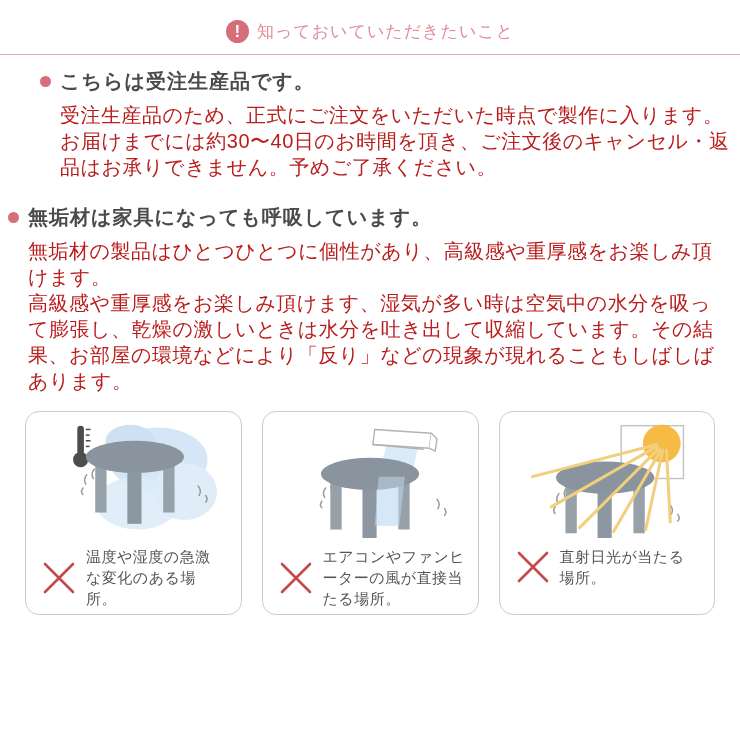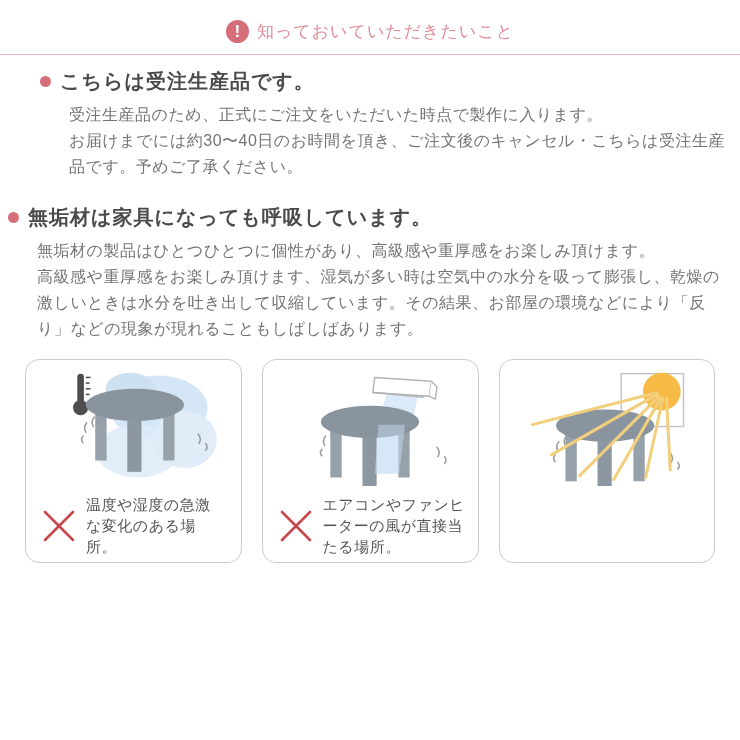--- a/index.html
+++ b/index.html
@@ -40,21 +40,21 @@
     display:flex; align-items:center; gap:9px;
     font-size:20px; font-weight:bold; color:#4a4a4a;
     letter-spacing:1px;
   }
   .bullet {
     width:11px; height:11px; border-radius:50%;
     background:#d66e7a; flex:0 0 auto;
   }
   .sec-body { margin:7px 0 0 20px; }
   .sec-body p {
-    font-size:16px; line-height:26px; color:#737373; letter-spacing:0.5px;margin-left:9px;
+    font-size:20px; line-height:26px; color:#b91c1c; letter-spacing:0.5px;
   }
   .gap-top { margin-top:26px; }
 
   
   .boxes {
     display:flex; gap:20px;
     padding:0 25px; margin-top:17px;
   }
   .box {
     width:217px; height:204px;
@@ -111,21 +111,21 @@
     </div>
   </div>
 
   <div class="section section-1">
     <h2 class="sec-heading">
       <span class="bullet"></span>
       <span>こちらは受注生産品です。</span>
     </h2>
     <div class="sec-body">
       <p>受注生産品のため、正式にご注文をいただいた時点で製作に入ります。</p>
-      <p>お届けまでには約30〜40日のお時間を頂き、ご注文後のキャンセル・こちらは受注生産品です。予めご了承ください。</p>
+      <p>お届けまでには約30〜40日のお時間を頂き、ご注文後のキャンセル・返品はお承りできません。予めご了承ください。</p>
     </div>
   </div>
 
   <div class="section section-2">
     <h2 class="sec-heading">
       <span class="bullet"></span>
       <span>無垢材は家具になっても呼吸しています。</span>
     </h2>
     <div class="sec-body">
       <p>無垢材の製品はひとつひとつに個性があり、高級感や重厚感をお楽しみ頂けます。</p>
@@ -193,16 +193,22 @@
         <use href="#table-shape" transform="translate(-2,28)"></use>
         <g stroke="#f2cf7d" stroke-width="3.2" stroke-linecap="round">
           <line x1="148" y1="26" x2="16" y2="60"></line>
           <line x1="148" y1="28" x2="36" y2="92"></line>
           <line x1="150" y1="30" x2="66" y2="114"></line>
           <line x1="152" y1="32" x2="102" y2="118"></line>
           <line x1="154" y1="32" x2="136" y2="116"></line>
           <line x1="158" y1="32" x2="162" y2="108"></line>
         </g>
       </svg>
+      <div class="caption-row">
+        <svg class="x-mark" viewBox="0 0 38 38">
+            <use href="#x-shape"></use>
+          </svg>
+        <p class="caption cap-w-sm">直射日光が当たる場所。</p>
+      </div>
     </div>
 
   </div>
 </div>
 
 </body></html>

